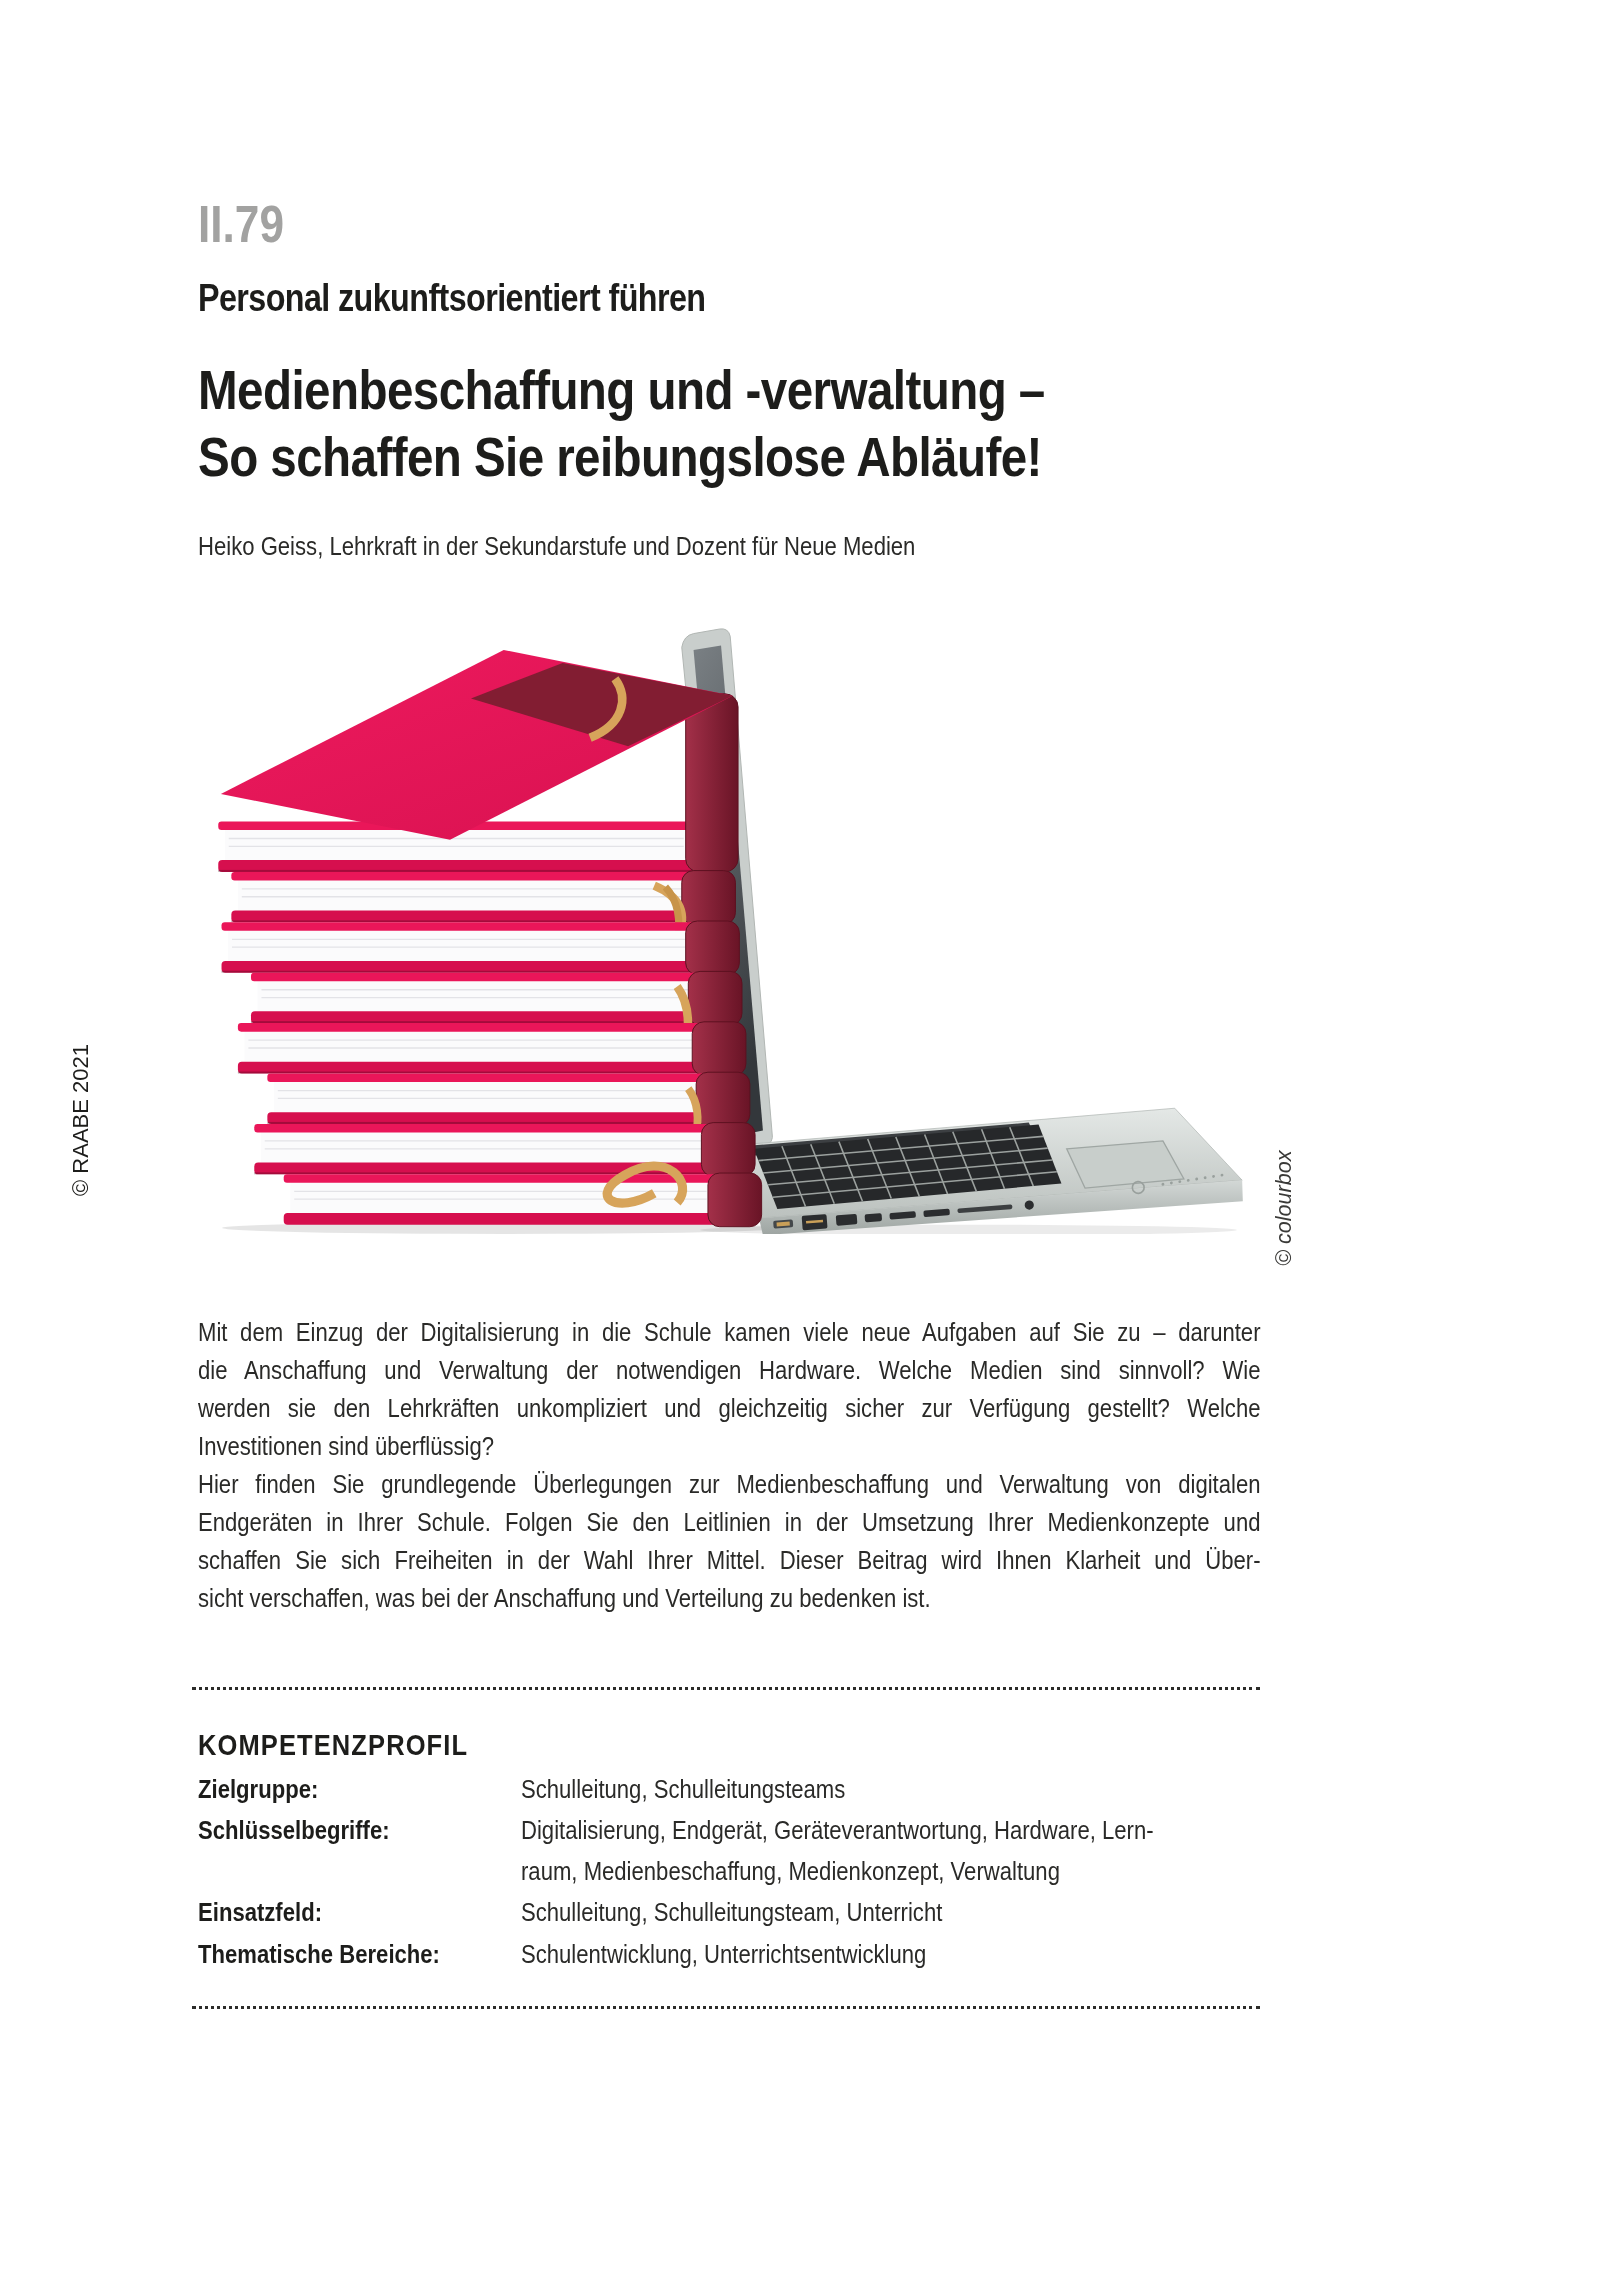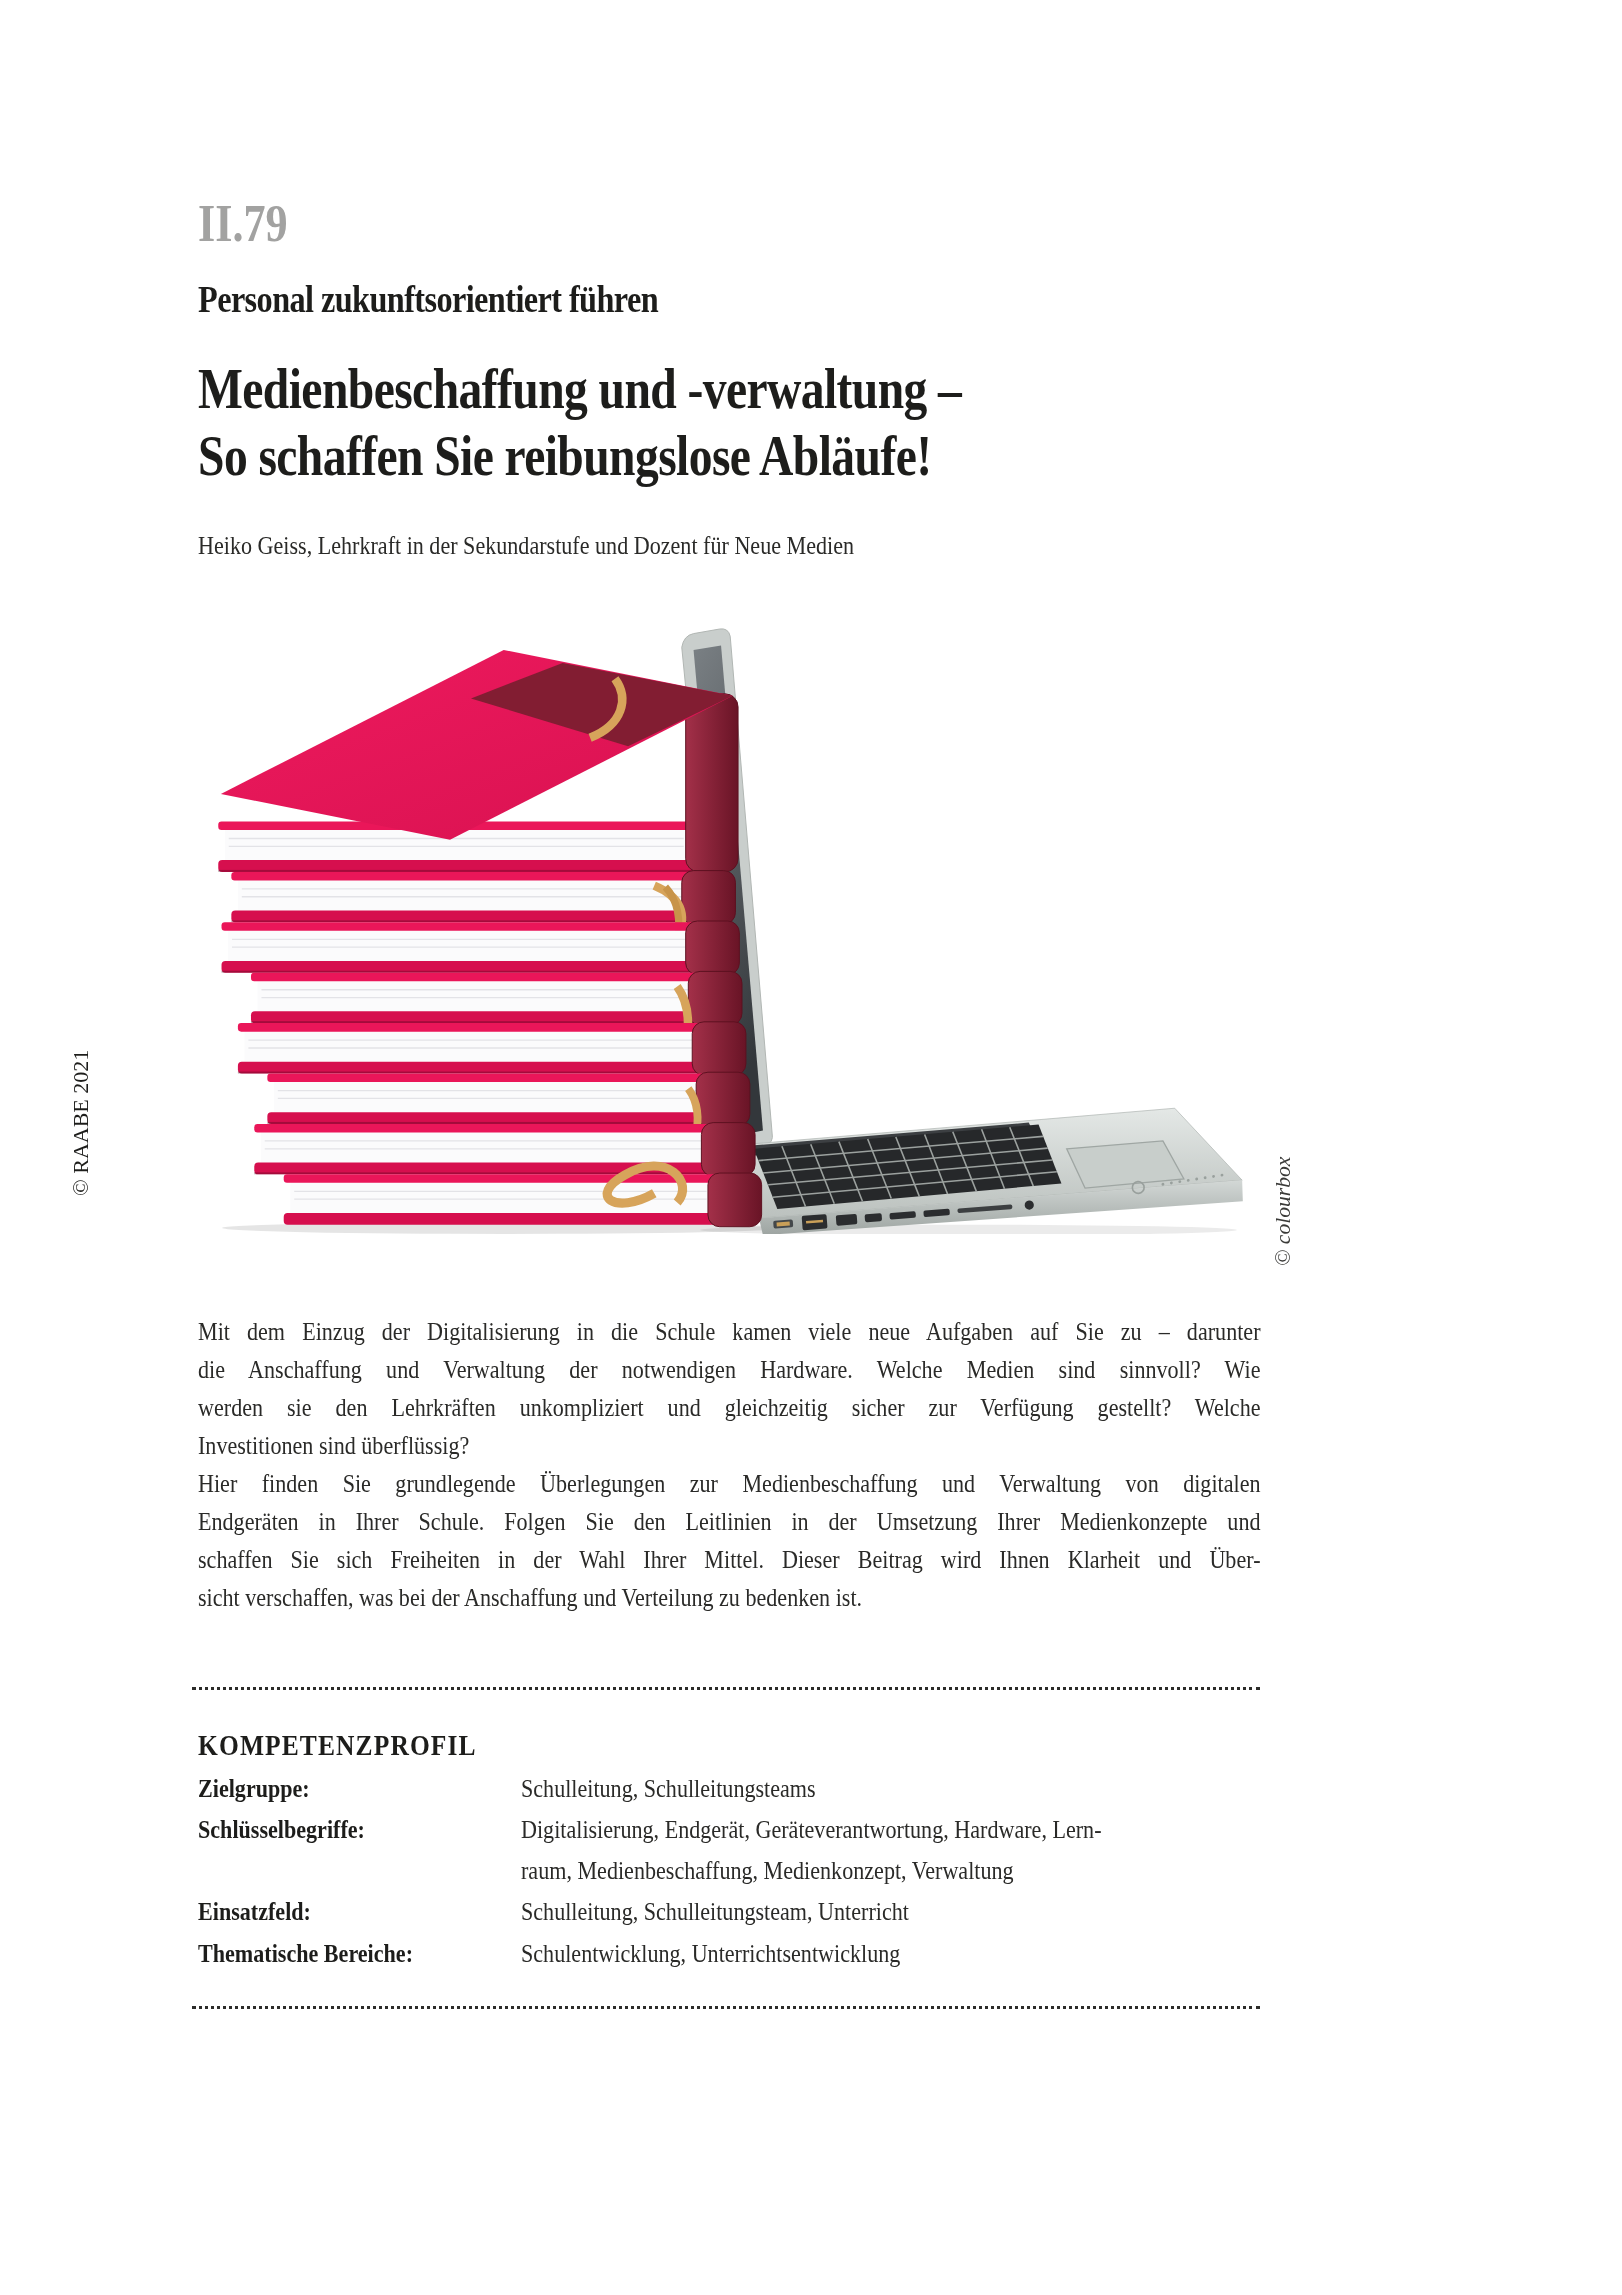--- a/index.html
+++ b/index.html
@@ -1,17 +1,17 @@
 <!DOCTYPE html>
 <html style="font-size:10.5px"><head>
 <meta charset="utf-8">
 <style>
   html,body{margin:0;padding:0;background:#ffffff;}
   .page{position:relative;width:1373px;height:2295px;background:#ffffff;color:#1d1d1b;
-        font-family:Liberation Serif, serif;overflow:hidden;}
+        font-family:Liberation Sans, sans-serif;overflow:hidden;}
   .abs{position:absolute;}
   .cond{transform:scaleX(0.85);transform-origin:0 0;}
   .kicker{left:198px;top:194px;font-size:52px;font-weight:bold;color:#a2a2a1;white-space:nowrap;}
   .series{left:198px;top:277px;font-size:38px;font-weight:bold;letter-spacing:-0.7px;white-space:nowrap;}
   .title{left:198px;top:356px;font-size:56px;line-height:67px;font-weight:bold;letter-spacing:-0.7px;white-space:nowrap;}
   .author{left:198px;top:531px;font-size:26px;white-space:nowrap;color:#2a2a28;}
   .hero{left:196px;top:625px;width:1054px;height:609px;}
   .vcred{font-size:22px;white-space:nowrap;transform:rotate(-90deg);transform-origin:0 0;color:#1d1d1b;}
   .vcred-left{left:68px;top:1196px;}
   .vcred-right{left:1271px;top:1266px;font-style:italic;font-size:21.6px;color:#3a3a38;}

